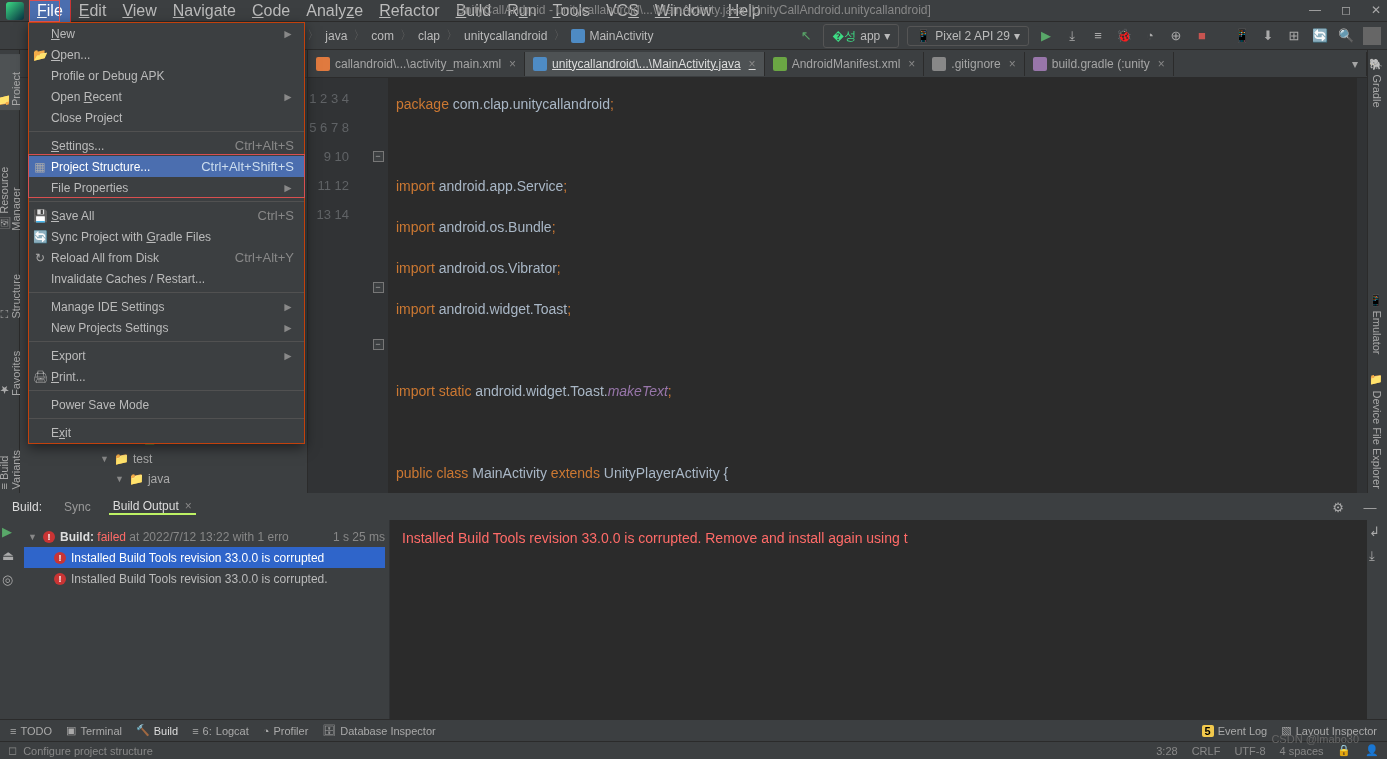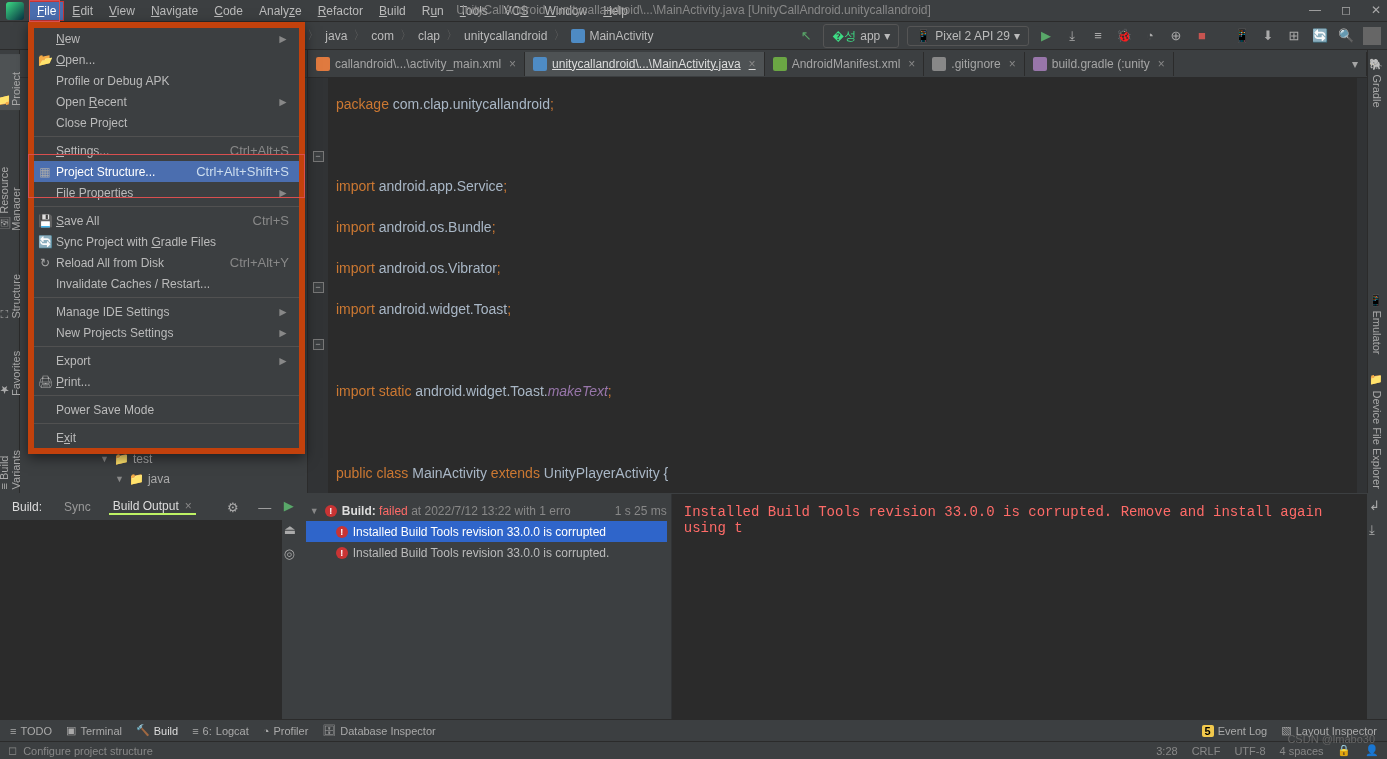--- a/index.html
+++ b/index.html
@@ -1,19 +1,19 @@
 <!DOCTYPE html>
 <html><head>
 <meta charset="utf-8">
 <style>
 *{margin:0;padding:0;box-sizing:border-box;font-family:"Segoe UI",Arial,sans-serif;user-select:none}
 body{background:#2b2b2b;color:#a9b7c6;width:1387px;height:759px;overflow:hidden;position:relative;font-size:12px}
 .menubar{height:22px;background:#3c3f41;display:flex;align-items:center;padding-left:6px;gap:2px;border-bottom:1px solid #2b2b2b}
 .menubar .logo{width:18px;height:18px;background:linear-gradient(135deg,#3ddc84,#073042);border-radius:3px;margin-right:4px}
-.menubar .m{padding:2px 7px;color:#bbb;font-size:12px;cursor:pointer}
+.menubar .m{padding:2px 7px;color:#bbb;font-size:16px;cursor:pointer}
 .menubar .m.sel{background:#4b6eaf;color:#fff;outline:1px solid #c93434}
 .menubar .m u{text-decoration:underline}
 .title{position:absolute;left:50%;transform:translateX(-50%);top:3px;color:#888;font-size:12px}
 .winbtns{position:absolute;right:6px;top:3px;display:flex;gap:20px;color:#aaa}
 .toolbar2{height:28px;background:#3c3f41;display:flex;align-items:center;padding:0 6px;border-bottom:1px solid #2b2b2b}
 .toolbar2 .left{color:#999;font-size:12px;margin-left:20px;display:flex;align-items:center;gap:4px}
 .toolbar2 .crumb{color:#bbb}
 .toolbar2 .sep{color:#666;margin:0 2px}
 .toolbar2 .right{margin-left:auto;display:flex;align-items:center;gap:8px}
 .runcfg{display:flex;align-items:center;gap:4px;padding:2px 8px;border:1px solid #555;border-radius:3px;background:#3c3f41;color:#bbb}
@@ -48,54 +48,54 @@
 .gutter{width:60px;background:#313335;color:#606366;text-align:right;padding:6px 18px 6px 0;line-height:29px;font-size:13px;border-right:1px solid #313335}
 .fold{width:20px;background:#313335;padding-top:6px}
 .fold .fbox{width:11px;height:11px;border:1px solid #777;background:#3c3f41;color:#aaa;font-size:9px;line-height:9px;text-align:center;margin:9px auto}
 .code{flex:1;padding:6px 8px;line-height:41px;white-space:pre;color:#a9b7c6}
 .kw{color:#cc7832}
 .fn{color:#ffc66d}
 .ann{color:#bef264}
 .sem{color:#cc7832}
 .it{font-style:italic;color:#9876aa}
 .errstrip{width:10px;background:#313335}
-.dropdown{position:absolute;left:28px;top:22px;width:277px;background:#3c3f41;border:6px solid #c2410c;box-shadow:0 4px 12px rgba(0,0,0,.5);z-index:100}
+.dropdown{position:absolute;left:28px;top:22px;width:277px;background:#3c3f41;border:1px solid #c2410c;box-shadow:0 4px 12px rgba(0,0,0,.5);z-index:100}
 .dropdown .di{height:21px;display:flex;align-items:center;padding:0 10px 0 22px;color:#bbb;font-size:12px;position:relative}
 .dropdown .di .ic{position:absolute;left:4px;width:14px;text-align:center;color:#aaa}
 .dropdown .di .sc{margin-left:auto;color:#888;font-size:13px}
 .dropdown .di .ar{margin-left:auto;color:#888}
 .dropdown .sep{height:1px;background:#515151;margin:3px 0}
 .dropdown .di.sel{background:#4b6eaf;color:#fff}
 .dropdown .di.sel .sc{color:#cde}
 .dropdown .di u{text-decoration:underline}
 .redbox{position:absolute;border:1.5px solid #d94f4f;pointer-events:none;z-index:200}
-.bottompanel{height:226px;background:#2b2b2b;border-top:1px solid #3c3f41;display:flex;flex-direction:row}
+.bottompanel{height:226px;background:#2b2b2b;border-top:1px solid #3c3f41;display:flex;flex-direction:column}
 .bptabs{height:26px;background:#3c3f41;display:flex;align-items:center;padding:0 8px;gap:14px}
 .bptabs .bt{color:#999;font-size:12px;padding:0 4px;display:flex;align-items:center;gap:4px}
 .bptabs .bt.active{color:#ddd;border-bottom:2px solid #bef264}
 .bptabs .bt .x{color:#888;margin-left:2px}
 .bptabs .spacer{flex:1}
 .bpbody{flex:1;display:flex}
 .bpside{width:20px;background:#3c3f41;display:flex;flex-direction:column;align-items:center;padding-top:4px;gap:8px;color:#aaa}
 .bpsideicon{width:16px;height:16px;font-size:13px}
 .bptree{width:370px;background:#3c3f41;padding:6px 4px;font-size:12px;border-right:1px solid #313335}
 .bpnode{display:flex;align-items:center;gap:5px;height:21px;padding-left:4px;color:#bbb}
 .bpnode .arrow{color:#888;font-size:9px;width:10px}
 .bpnode.sel{background:#2f65ca;color:#fff}
 .rederr{color:#ff6b68}
 .redc{width:12px;height:12px;background:#c93434;border-radius:50%;color:#fff;font-size:9px;line-height:12px;text-align:center;font-weight:bold}
-.bpout{flex:1;padding:10px 12px;font-family:Liberation Mono, monospace;font-size:14px;color:#ff6b68}
+.bpout{flex:1;padding:10px 12px;font-family:Liberation Sans, sans-serif;font-size:14px;color:#ff6b68}
 .bottombar{height:22px;background:#3c3f41;display:flex;align-items:center;padding:0 10px;gap:14px;border-top:1px solid #2b2b2b}
 .bottombar .bb{color:#aaa;font-size:11px;display:flex;align-items:center;gap:4px;cursor:pointer}
 .bottombar .bb.active{color:#ddd}
 .bottombar .spacer{flex:1}
 .statusbar{height:18px;background:#3c3f41;display:flex;align-items:center;padding:0 8px;color:#888;font-size:11px;border-top:1px solid #2b2b2b}
 .statusbar .spacer{flex:1}
 .statusbar .si{margin-left:14px}
-.watermark{position:absolute;right:12px;bottom:14px;color:#666;font-size:11px;z-index:50}
+.watermark{position:absolute;right:28px;bottom:14px;color:#666;font-size:11px;z-index:50}
 </style>
 </head>
 <body>
 
 <div class="menubar">
   <div class="logo"></div>
   <span class="m sel"><u>F</u>ile</span>
   <span class="m"><u>E</u>dit</span>
   <span class="m"><u>V</u>iew</span>
   <span class="m"><u>N</u>avigate</span>
@@ -312,20 +312,34 @@
           <span class="x">×</span>
         </div>
         <div class="et">
           <span class="tabic ic-gr"></span>
           <span>build.gradle (:unity</span>
           <span class="x">×</span>
         </div>
         <div class="et" style="margin-left: auto;">▾</div>
       </div>
     <div class="codearea">
+      <div class="gutter" id="gutter">1
+2
+3
+4
+5
+6
+7
+8
+9
+10
+11
+12
+13
+14</div>
       <div class="fold">
         <div style="height:58px"></div>
           <div class="fbox">−</div>
         <div style="height:102px"></div>
           <div class="fbox">−</div>
         <div style="height:28px"></div>
           <div class="fbox">−</div>
       </div>
       <div class="code" id="code"><span class="kw">package </span>com.clap.unitycallandroid<span class="sem">;</span>
 

